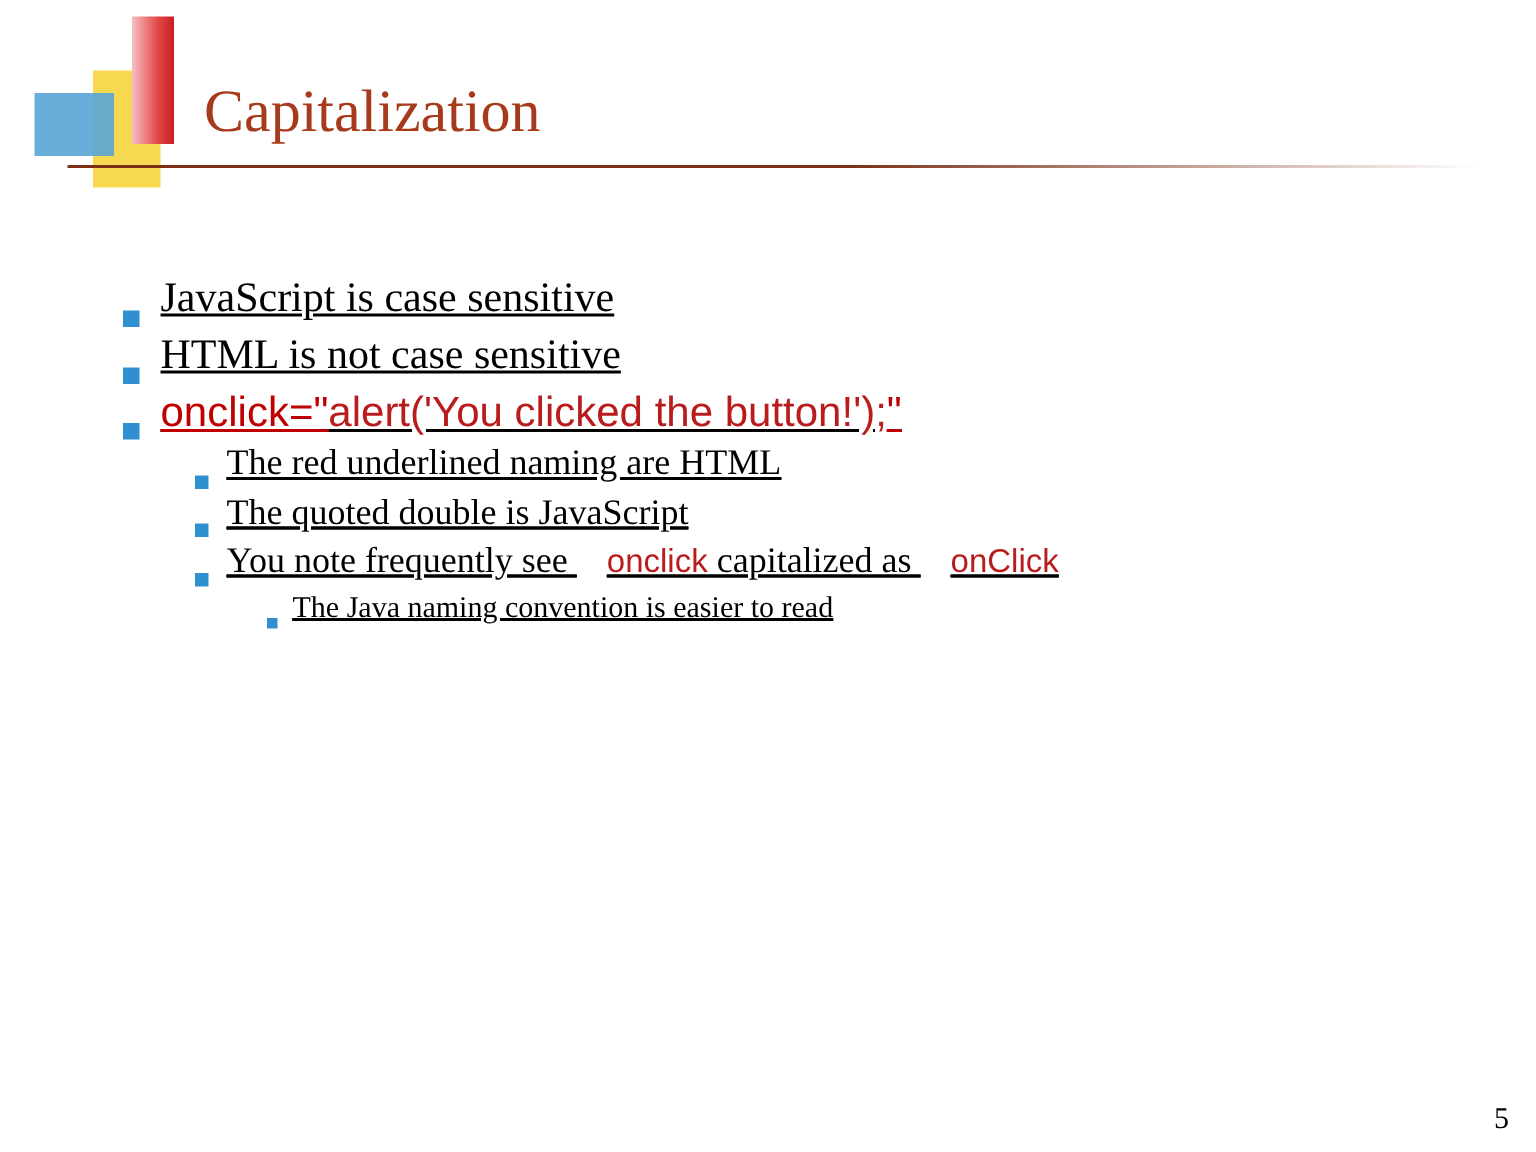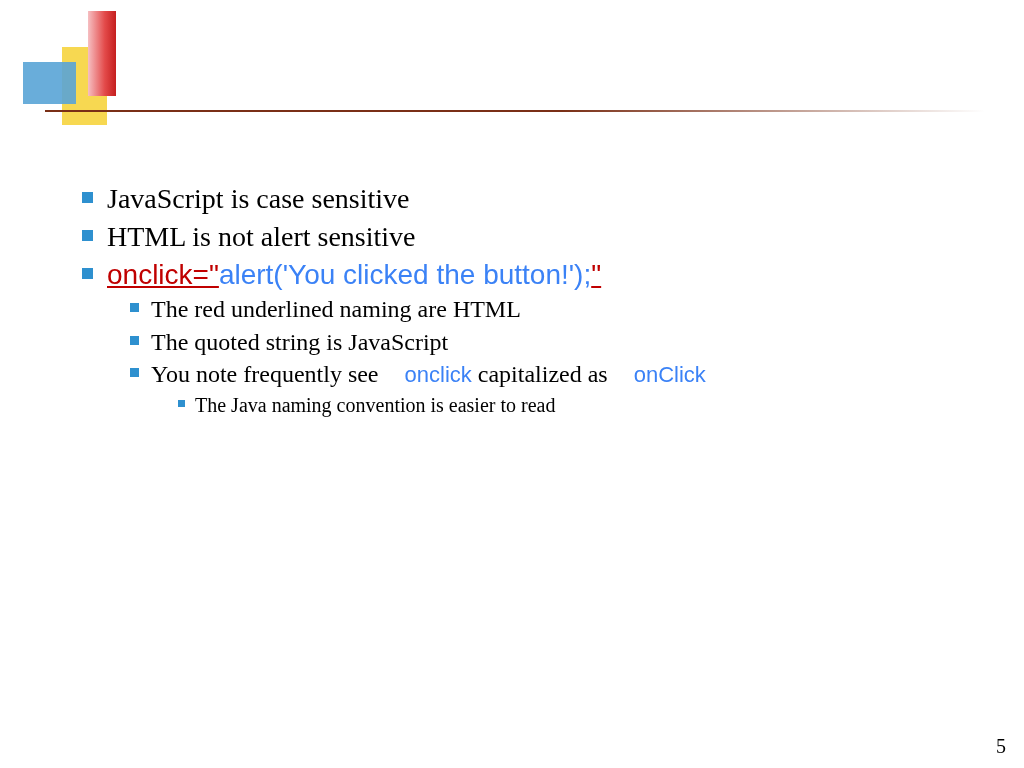--- a/index.html
+++ b/index.html
@@ -18,78 +18,79 @@
   
   .title { position: absolute; left: 136px; top: 50px; font-size: 40px; color: #a63a1a; font-family: "Times New Roman", serif; }
 
   
   .rule { position: absolute; left: 45px; top: 110px; width: 940px; height: 2px;
           background: linear-gradient(90deg, #7a2f16 0%, #7a2f16 55%, rgba(122,47,22,0) 100%); }
 
   
   .content { position: absolute; left: 82px; top: 180px; width: 880px; }
   ul { list-style: none; }
-  li { display: flex; align-items: flex-start; }
+  li { display: flex; align-items: flex-end; text-decoration: underline; }
   .sq { flex: 0 0 auto; display: inline-block; margin-top: .55em; margin-right: 14px; }
   .lvl1 > li > .sq { width: 11px; height: 11px; background: #2e90cf; margin-top: 12px; }
   .lvl1 > li > .txt { font-size: 28px; line-height: 1.35; color: #000; }
   .lvl2 { margin-left: 48px; }
   .lvl2 > li > .sq { width: 9px; height: 9px; background: #2e90cf; margin-top: 10px; margin-right: 12px; }
   .lvl2 > li > .txt { font-size: 24px; line-height: 1.35; color: #000; }
   .lvl3 { margin-left: 48px; }
   .lvl3 > li > .sq { width: 7px; height: 7px; background: #2e90cf; margin-top: 9px; margin-right: 10px; }
   .lvl3 > li > .txt { font-size: 20px; line-height: 1.4; color: #000; }
 
   .gap { height: 18px; }
 
   
   .code { font-family: Verdana, Geneva, Tahoma, sans-serif; font-size: 26px; }
   .code-sm { font-family: Verdana, Geneva, Tahoma, sans-serif; font-size: 22px; margin-left: 20px; }
   .red-u { color: #c00000; text-decoration: underline; text-decoration-color: #c00000; }
-  .blue  { color: #3b82f6; }
+  .blue  { color: #b91c1c; }
   .ital  { font-style: italic; }
 
   .pagenum { position: absolute; right: 18px; bottom: 10px; font-size: 20px; color: #000; font-family: "Times New Roman", serif; }
 </style>
 </head>
 <body>
 
 <div class="slide">
 
   <div class="deco-yellow"></div>
   <div class="deco-blue"></div>
   <div class="deco-red"></div>
 
+  <div class="title">Capitalization</div>
   <div class="rule"></div>
 
   <div class="content">
     <ul class="lvl1">
       <li>
         <span class="sq"></span>
         <span class="txt">JavaScript is case sensitive</span>
       </li>
       <li>
         <span class="sq"></span>
-        <span class="txt">HTML is not alert sensitive</span>
+        <span class="txt">HTML is not case sensitive</span>
       </li>
       <li>
         <span class="sq"></span>
         <span class="txt code">
           <span class="red-u">onclick="</span><span class="blue">alert('You clicked the button!');</span><span class="red-u">"</span>
         </span>
       </li>
       <li style="display:block;">
         <ul class="lvl2">
           <li>
             <span class="sq"></span>
             <span class="txt">The red underlined naming are HTML</span>
           </li>
           <li>
             <span class="sq"></span>
-            <span class="txt">The quoted string is JavaScript</span>
+            <span class="txt">The quoted double is JavaScript</span>
           </li>
           <li>
             <span class="sq"></span>
             <span class="txt">
               <span>You note frequently see </span><span class="blue code-sm">onclick</span><span> capitalized as </span><span class="blue code-sm">onClick</span>
             </span>
           </li>
           <li style="display:block;">
             <ul class="lvl3">
               <li>

